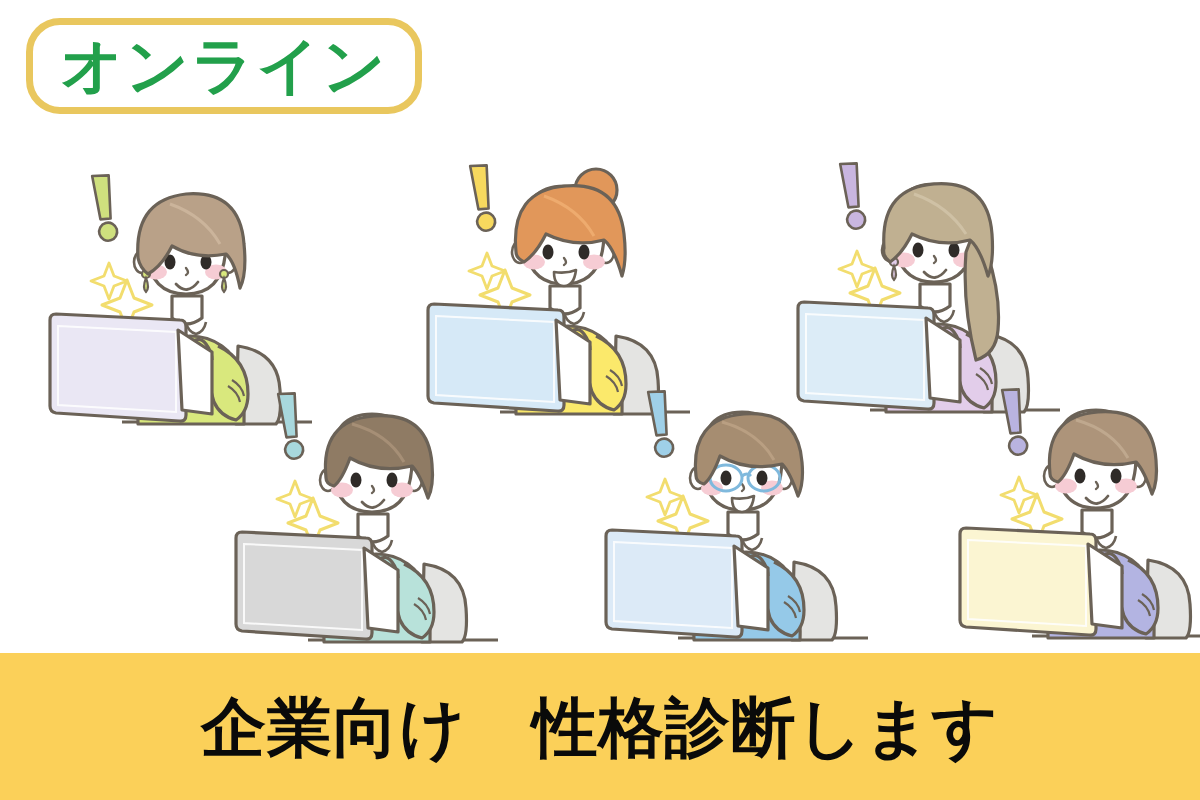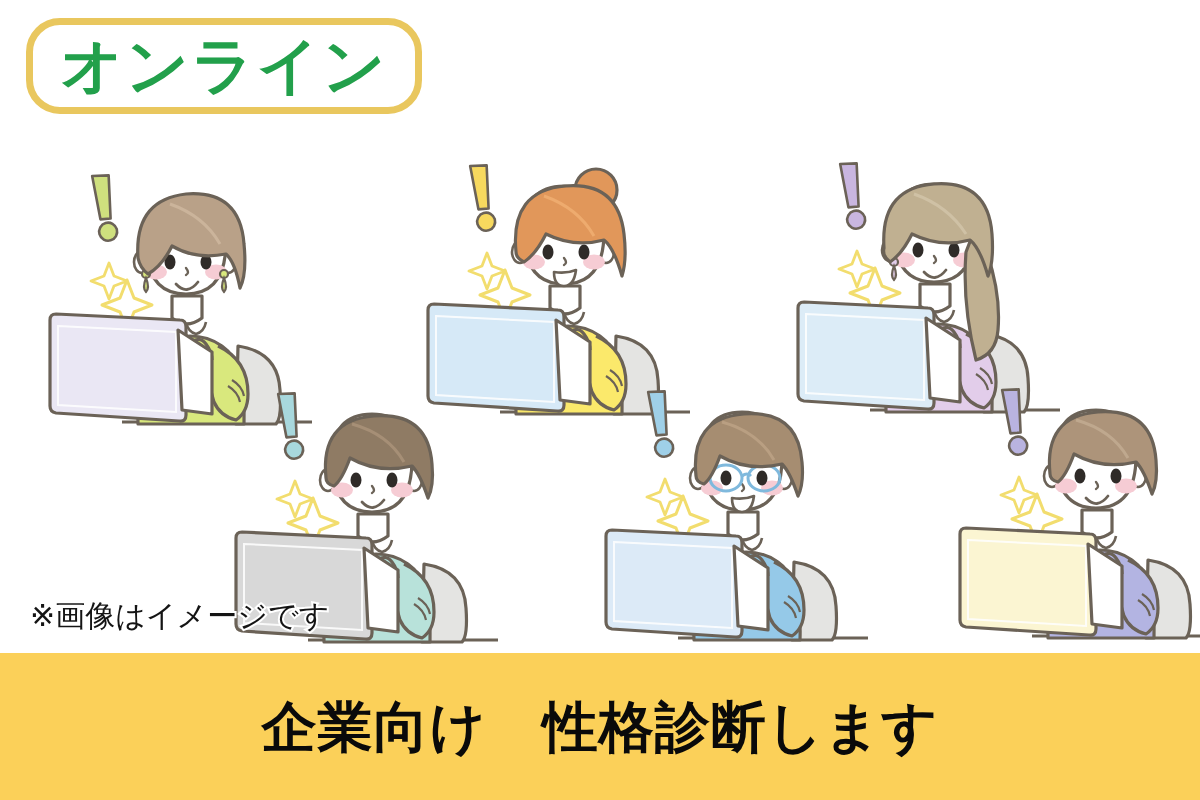--- a/index.html
+++ b/index.html
@@ -80,21 +80,21 @@
     z-index: 50;
   }
   .bottom-banner-text {
     position: absolute;
     left: 0;
     right: 0;
     top: 50%;
     transform: translateY(-50%);
     text-align: center;
     color: #0a0a0a;
-    font-size: 55px;
+    font-size: 65px;
     font-weight: 700;
     line-height: 1;
     white-space: pre;
     letter-spacing: 1px;
   }
 </style>
 </head>
 <body>
 
 <div id="canvas">
@@ -454,19 +454,18 @@
   </g>
 
   <g>
     <path d="M8 170 q0 -6 6 -6 l124 6 q6 0 6 7 l0 88 q0 7 -7 6 l-123 -8 q-6 -1 -6 -7 z" fill="#fbf5d2" stroke="#6b6257" stroke-width="3.2" stroke-linejoin="round"></path>
     <path d="M16 176 l118 6 l0 80 l-118 -7 z" fill="#fbf5d2" stroke="#ffffff" stroke-width="2" opacity="0.85"></path>
     <path d="M136 180 l34 22 l0 62 l-30 -4 z" fill="#ffffff" stroke="#6b6257" stroke-width="3.2" stroke-linejoin="round"></path>
   </g>
 </svg>
     </div>
 
-  <div class="disclaimer">※画像はイメージです</div>
 
   <div class="bottom-banner">
     <div class="bottom-banner-text">企業向け　性格診断します</div>
   </div>
 
 </div>
 
 </body></html>

